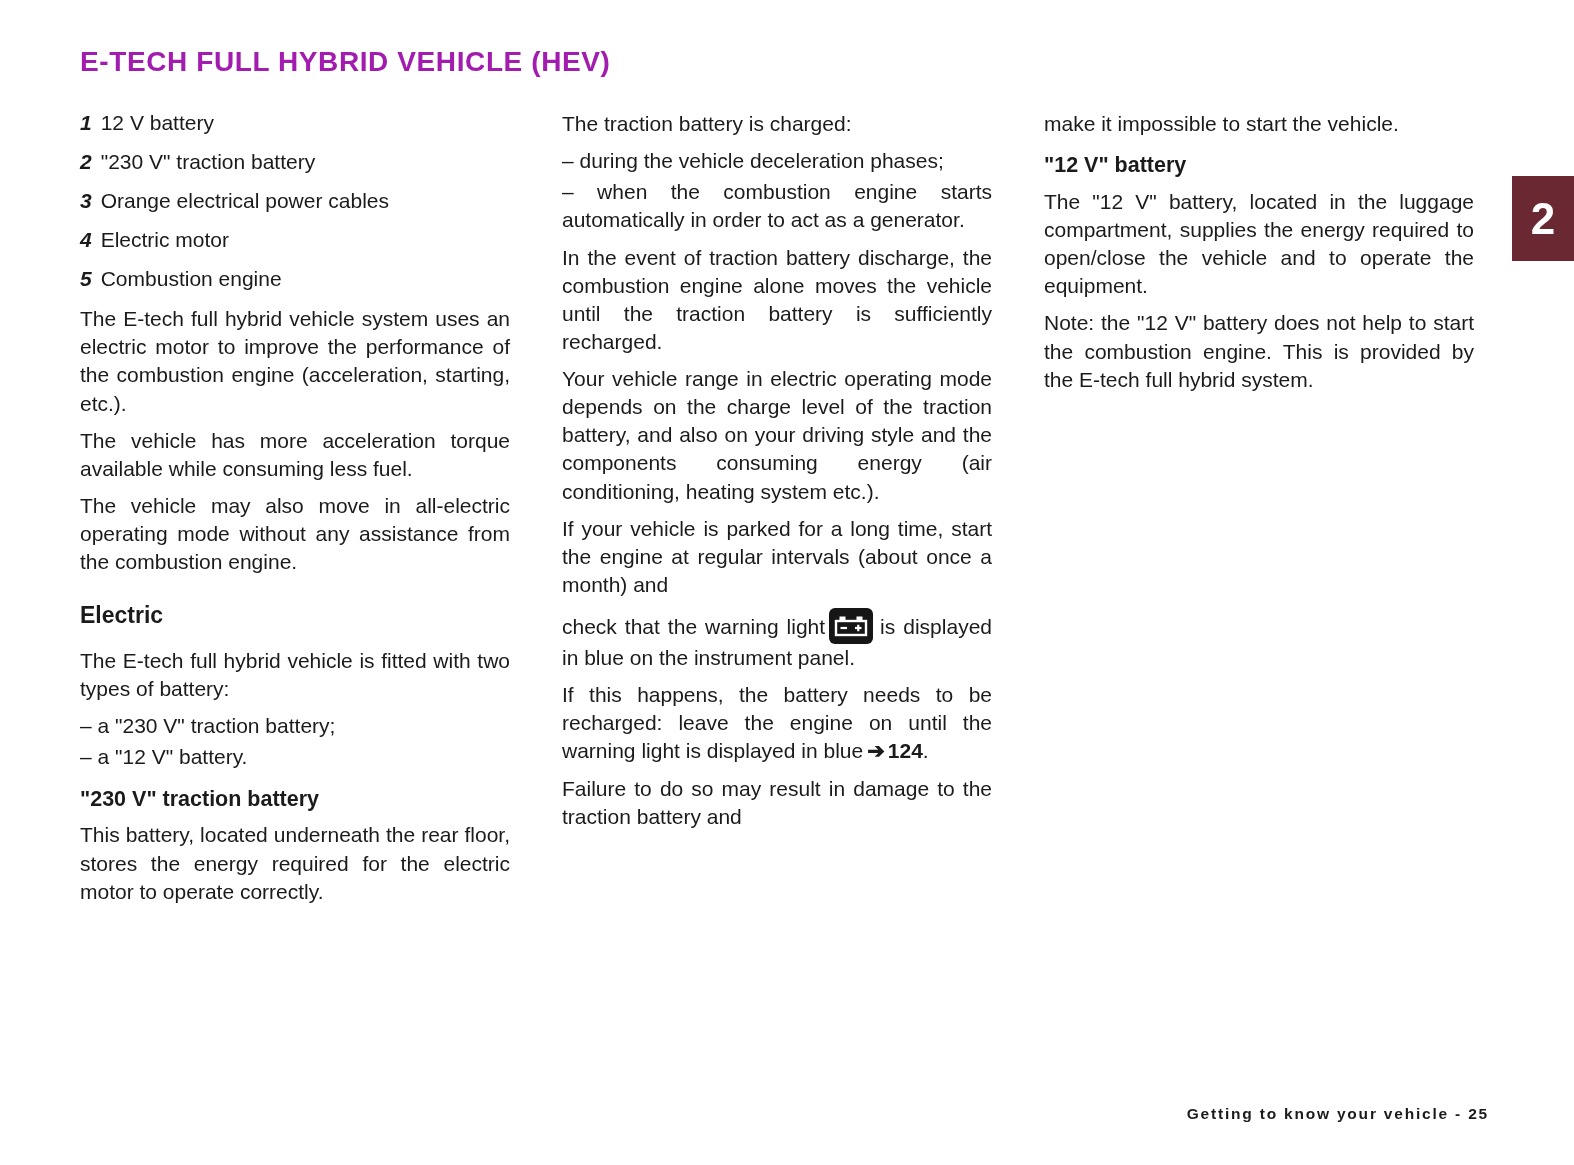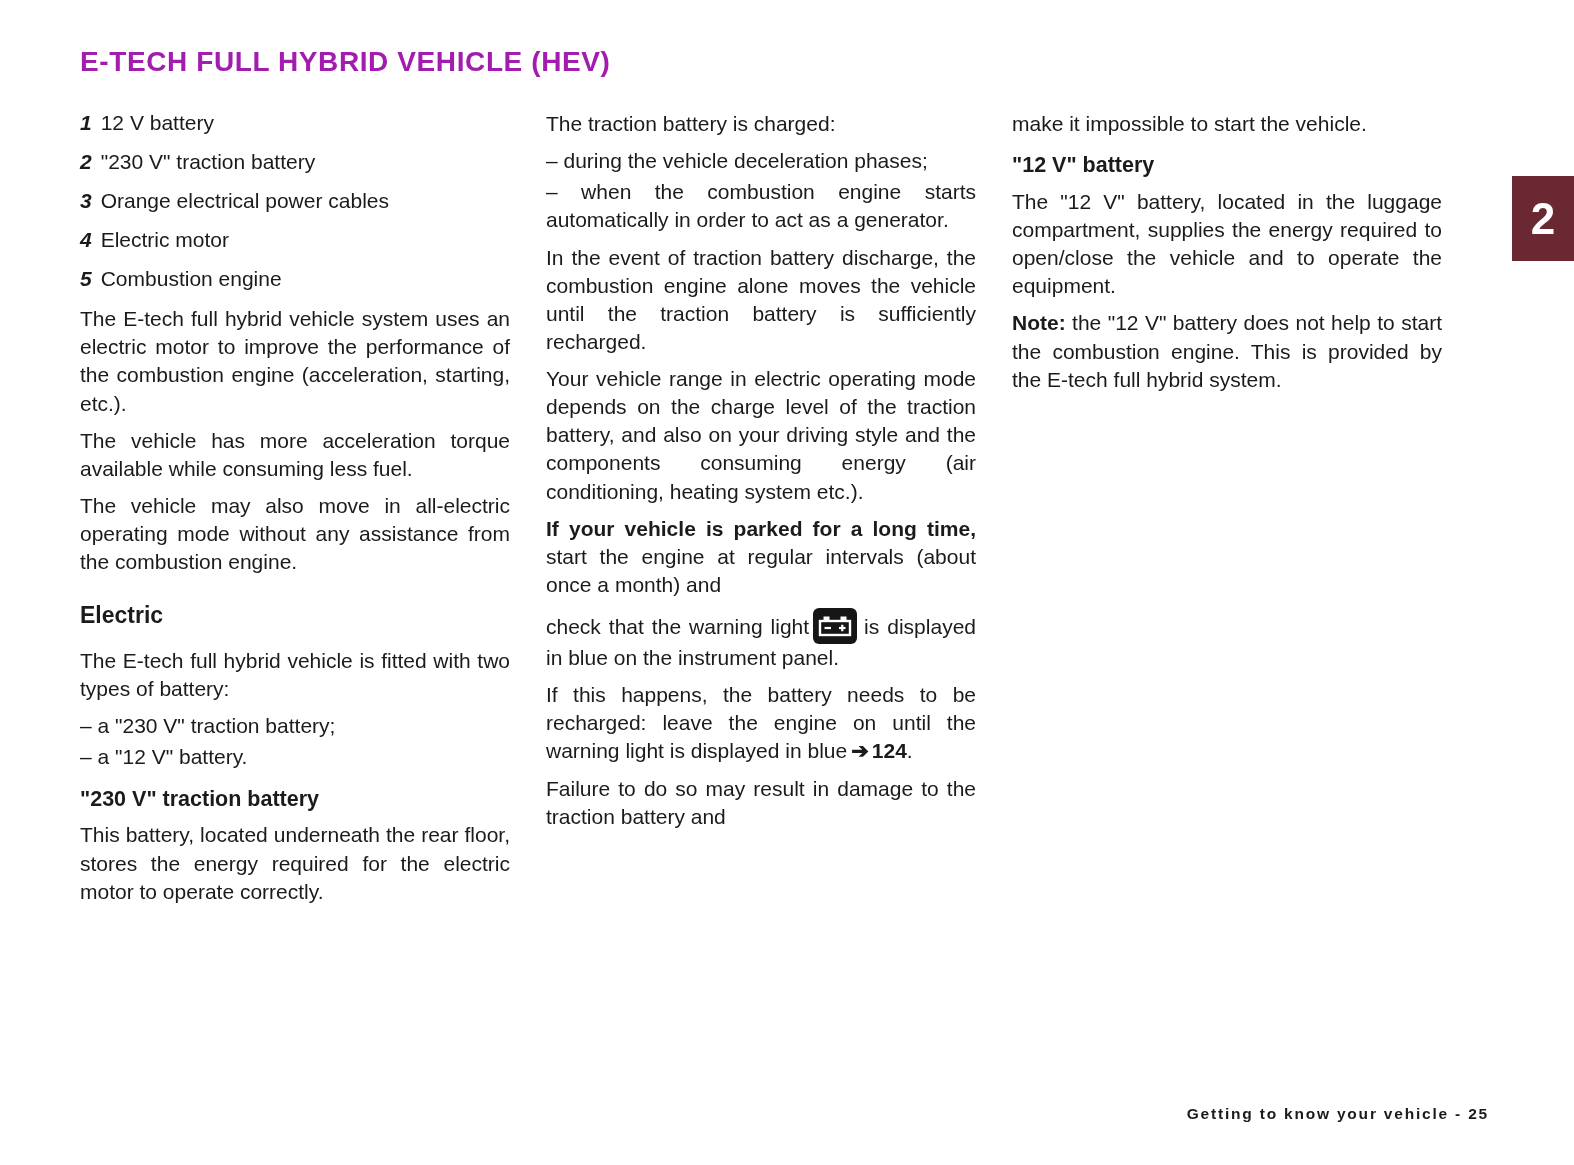--- a/index.html
+++ b/index.html
@@ -8,29 +8,29 @@
     width: 1574px; height: 1165px;
     position: relative; overflow: hidden;
     font-family: "Liberation Sans", sans-serif;
     color: #1b1b1b;
   }
   .page { position: absolute; inset: 0; padding: 46px 84px 0 80px; }
   .title {
     font-size: 28px; font-weight: bold; letter-spacing: 0.6px;
     color: #a21caf; margin-bottom: 32px;
   }
-  .columns { display: flex; gap: 36px; }
+  .columns { display: flex; gap: 52px; }
   .col { width: 430px; font-size: 21px; line-height: 1.34; }
   .col p { margin-bottom: 9px; text-align: justify; }
   .legend { margin-bottom: 10px; }
   .legend-item { margin-bottom: 13px; line-height: 1.24; }
   .legend-num { font-weight: bold; font-style: italic; margin-right: 9px; }
   .section-heading { font-size: 23px; font-weight: bold; margin: 24px 0 16px; }
   .subhead { font-size: 21.5px; font-weight: bold; margin: 13px 0 8px; text-align: left; }
-  .bold { font-weight: bold; }
+  .bold { font-weight: normal; }
   .bullet-group { margin-bottom: 9px; }
   .bullet { margin-bottom: 3px !important; }
   .battery-icon {
     display: inline-block; width: 44px; height: 36px;
     vertical-align: -10px; margin: 0 7px 0 4px;
   }
   .battery-icon svg { display: block; width: 100%; height: 100%; }
   .ref-arrow { font-weight: bold; margin: 0 3px 0 4px; }
   .ref-num { font-weight: bold; }
   .chapter-tab {

